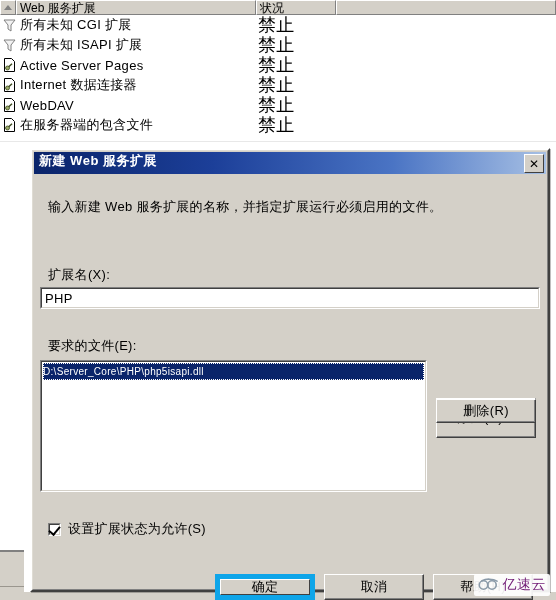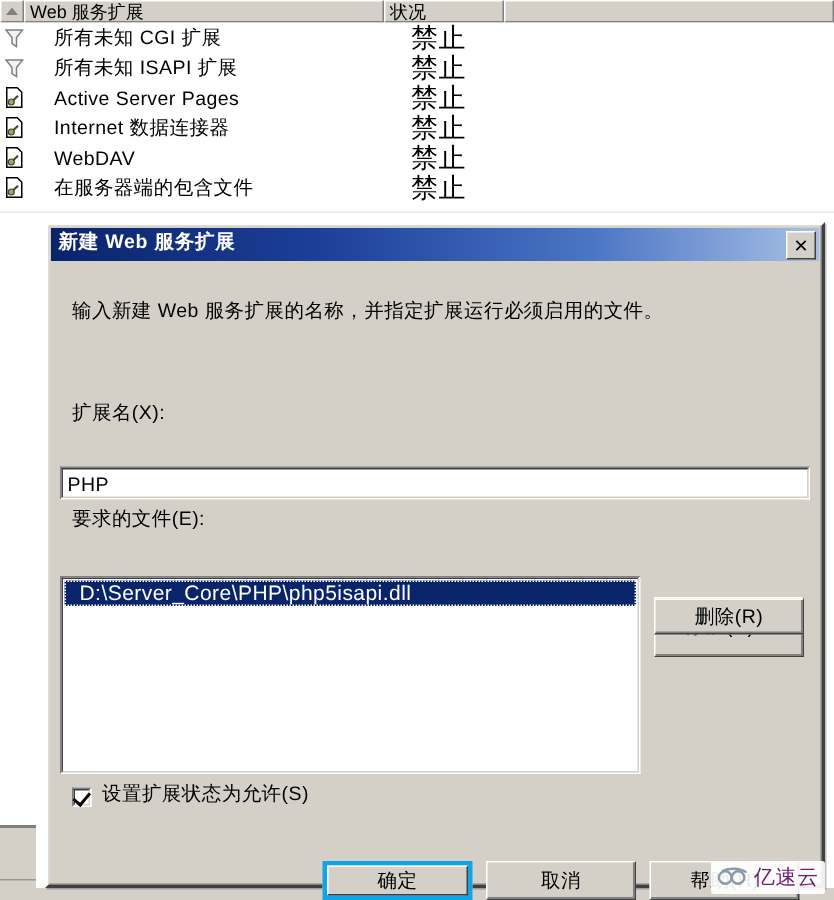--- a/index.html
+++ b/index.html
@@ -80,21 +80,20 @@
     align-items: center;
     justify-content: center;
   }
   .lv-name {
     width: 238px;
     font-size: 13px;
     white-space: nowrap;
     overflow: hidden;
     padding-left: 2px;
     letter-spacing: 0.3px;
-    margin-left: 16px;
   }
   .lv-status {
     width: 80px;
     font-size: 18px;
     white-space: nowrap;
     letter-spacing: 0.3px;
   }
   .lv-divider {
     position: absolute;
     left: 0;
@@ -201,21 +200,20 @@
   }
 
   
   .sunken {
     border-top: 1px solid #808080;
     border-left: 1px solid #808080;
     border-right: 1px solid #ffffff;
     border-bottom: 1px solid #ffffff;
     background: #fca5a5;
     box-sizing: border-box;
-    margin-top: 24px;
   }
   .sunken-inner {
     border-top: 1px solid #404040;
     border-left: 1px solid #404040;
     border-right: 1px solid #d4d0c8;
     border-bottom: 1px solid #d4d0c8;
     background: #ffffff;
     box-sizing: border-box;
     width: 100%;
     height: 100%;
@@ -243,23 +241,23 @@
     top: 186px;
     width: 387px;
     height: 132px;
   }
   #files-listbox .sunken-inner {
     padding: 1px;
   }
   .file-item {
     height: 17px;
     line-height: 17px;
-    font-size: 14px;
-    white-space: nowrap;
-    padding-left: 10px;
+    font-size: 10px;
+    white-space: nowrap;
+    padding-left: 0;
     letter-spacing: 0.3px;
     color: #000000;
   }
   .file-item.selected {
     background: #0a246a;
     color: #ffffff;
     outline: 1px dotted #ffffff;
     outline-offset: -1px;
   }
 
@@ -283,21 +281,21 @@
   }
   .btn::after {
     content: "";
     position: absolute;
     left: 0; top: 0; right: 0; bottom: 0;
     border-right: 1px solid #808080;
     border-bottom: 1px solid #808080;
     pointer-events: none;
   }
   .btn.default-btn {
-    border: 3px solid #0ea5e9;
+    border: 5px solid #0ea5e9;
     justify-content: center;
   }
   .btn.default-btn::after {
     border: 1px solid #ffffff;
     border-right-color: #404040;
     border-bottom-color: #404040;
   }
 
   #btn-add {
     position: absolute;
@@ -313,21 +311,21 @@
     top: 225px;
     width: 100px;
     height: 24px;
   }
 
   #checkbox-row {
     position: absolute;
     left: 14px;
     top: 346px;
     display: flex;
-    align-items: flex-end;
+    align-items: center;
   }
   #checkbox-box {
     width: 13px;
     height: 13px;
     background: #ffffff;
     border-top: 1px solid #808080;
     border-left: 1px solid #808080;
     border-right: 1px solid #ffffff;
     border-bottom: 1px solid #ffffff;
     box-sizing: border-box;

